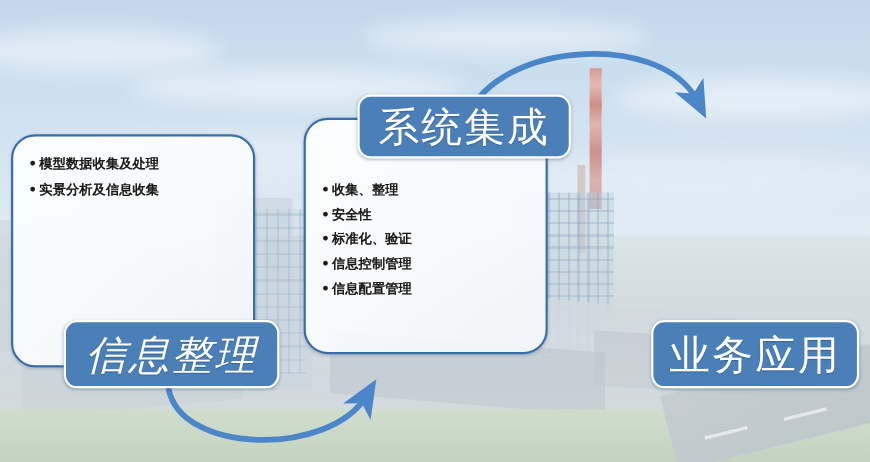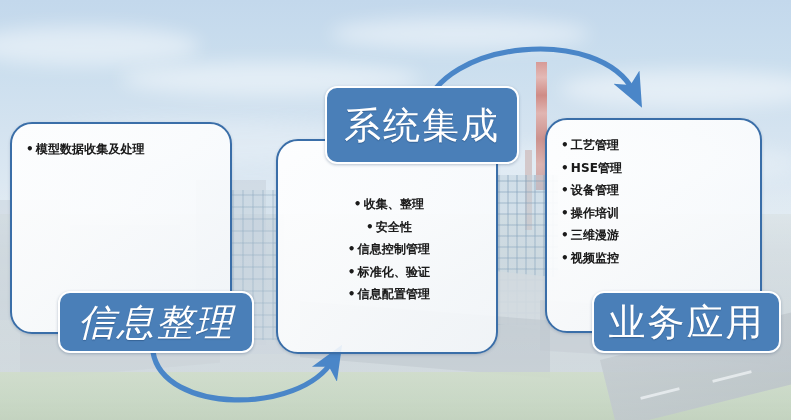--- a/index.html
+++ b/index.html
@@ -60,21 +60,21 @@
   
   .panel{
     position:absolute;
     border:2px solid #3a6ea8;
     border-radius:22px;
     background:linear-gradient(135deg,rgba(255,255,255,.93) 0%,rgba(252,253,254,.90) 45%,rgba(246,249,252,.86) 100%);
     box-shadow:0 1px 3px rgba(40,70,110,.22);
     box-sizing:border-box;
   }
   .panel-left  {left:10px;  top:122px; width:222px; height:212px;}
-  .panel-mid   {left:276px; top:139px; width:222px; height:215px;text-align:center;}
+  .panel-mid   {left:276px; top:107px; width:222px; height:215px;}
   .panel-right {left:545px; top:118px; width:217px; height:215px;}
 
   .bullets{
     position:absolute;left:0;right:0;
     padding:0 10px 0 14px;
     box-sizing:border-box;
   }
   .panel-left .bullets {top:14px;}
   .panel-mid  .bullets {top:52px;}
   .panel-right .bullets{top:14px;}
@@ -102,21 +102,21 @@
     color:#ffffff;
     display:flex;align-items:center;justify-content:center;
     box-sizing:border-box;
     font-family:"DejaVu Serif","Liberation Serif",serif;
     font-size:37px;
     letter-spacing:2px;
     line-height:1;
     text-shadow:0 1px 1px rgba(20,50,90,.35);
   }
   .chip-left  {left:58px;  top:291px; width:196px; height:62px;font-style:italic;}
-  .chip-mid   {left:325px; top:86px;  width:194px; height:78px;}
+  .chip-mid   {left:325px; top:86px;  width:194px; height:58px;}
   .chip-right {left:592px; top:291px; width:189px; height:62px;}
 </style>
 </head>
 <body>
 
 <div id="stage">
 
   <div class="bg">
     <div class="sky"></div>
     <div class="cloud c1"></div>
@@ -172,41 +172,32 @@
     </defs>
 
     <path d="M424,112 C441,40 600,25 634,92" fill="none" stroke="#4a86c8" stroke-width="5.2" stroke-linecap="round" marker-end="url(#ah)"></path>
 
     <path d="M153,352 C163,414 300,415 333,360" fill="none" stroke="#4a86c8" stroke-width="5.2" stroke-linecap="round" marker-end="url(#ah)"></path>
   </svg>
 
   <div class="panel panel-left">
     <div class="bullets">
       <span class="bullet">模型数据收集及处理</span>
+      <span class="bullet">实景分析及信息收集</span>
     </div>
   </div>
 
   <div class="panel panel-mid">
     <div class="bullets">
       <span class="bullet">收集、整理</span>
       <span class="bullet">安全性</span>
+      <span class="bullet">标准化、验证</span>
       <span class="bullet">信息控制管理</span>
-      <span class="bullet">标准化、验证</span>
       <span class="bullet">信息配置管理</span>
     </div>
   </div>
 
-  <div class="panel panel-right">
-    <div class="bullets">
-      <span class="bullet">工艺管理</span>
-      <span class="bullet">HSE管理</span>
-      <span class="bullet">设备管理</span>
-      <span class="bullet">操作培训</span>
-      <span class="bullet">三维漫游</span>
-      <span class="bullet">视频监控</span>
-    </div>
-  </div>
 
   <div class="chip chip-left">信息整理</div>
   <div class="chip chip-mid">系统集成</div>
   <div class="chip chip-right">业务应用</div>
 
 </div>
 
 </body></html>

